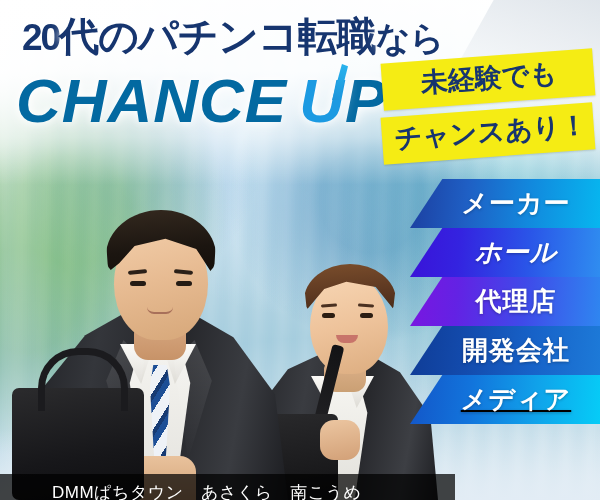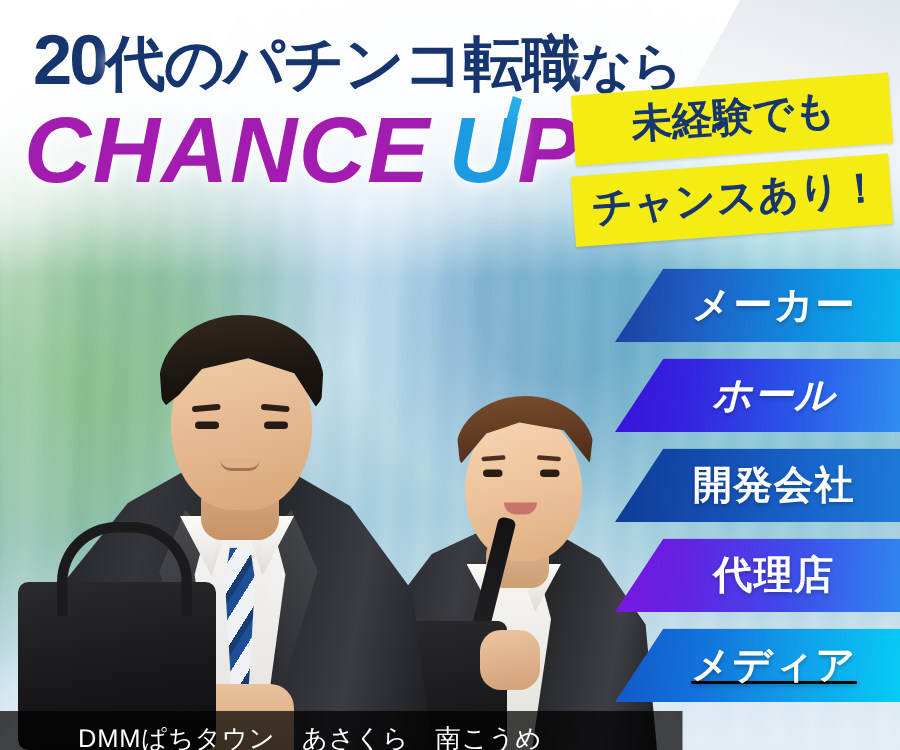--- a/index.html
+++ b/index.html
@@ -230,40 +230,40 @@
     white-space: nowrap;
   }
   .headline .l1 {
     font-size: 40px;
     font-weight: 900;
     color: #16356f;
     letter-spacing: -1px;
     text-shadow: 0 0 7px rgba(255,255,255,.95), 0 0 14px rgba(255,255,255,.8);
   }
   .headline .l1 .num {
-    font-size: 47px;
+    font-size: 37px;
     letter-spacing: -2px;
   }
   .headline .l1 .small { font-size: 34px; }
 
   .logo {
     position: absolute;
     left: 16px;
     top: 70px;
     z-index: 12;
     line-height: 1;
     white-space: nowrap;
     font-size: 62px;
     font-weight: 900;
     font-style: italic;
     letter-spacing: 1px;
     color: #174e9c;
     text-shadow: 0 0 8px rgba(255,255,255,.95), 0 0 16px rgba(255,255,255,.85);
   }
-  .logo .up { color: #a21caf; margin-top: 12px; }
+  .logo .up { color: #0369a1; margin-top: 12px; }
   .logo .u-wrap {
     position: relative;
     display: inline-block;
     color: #1c9ae2;
     margin-left: 12px;
   }
   .logo .u-wrap .swoosh {
     position: absolute;
     right: -3px;
     top: -6px;
@@ -299,21 +299,20 @@
   .menu {
     position: absolute;
     right: 0;
     top: 179px;
     width: 190px;
     z-index: 13;
   }
   .menu-item {
     position: relative;
     height: 49px;
-    margin-bottom: 11px;
     display: flex;
     align-items: center;
     justify-content: center;
     clip-path: polygon(17% 0, 100% 0, 100% 100%, 0 100%);
     box-shadow: 0 2px 5px rgba(0,0,0,.18);
   }
   .menu-item:last-child { margin-bottom: 0; }
   .menu-item .label {
     color: #ffffff;
     font-size: 26px;
@@ -414,25 +413,25 @@
     <div class="badge badge-2">チャンスあり！</div>
   </div>
 
   <div class="menu">
     <div class="menu-item mi-0">
       <span class="label">メーカー</span>
     </div>
     <div class="menu-item mi-1">
       <span class="label">ホール</span>
     </div>
+    <div class="menu-item mi-3">
+      <span class="label">代理店</span>
+    </div>
     <div class="menu-item mi-2">
       <span class="label">開発会社</span>
-    </div>
-    <div class="menu-item mi-3">
-      <span class="label">代理店</span>
     </div>
     <div class="menu-item mi-4">
       <span class="label">メディア</span>
     </div>
   </div>
 
   <div class="credit-bar">
     <span class="credit-text">DMMぱちタウン　あさくら　南こうめ</span>
   </div>
 

